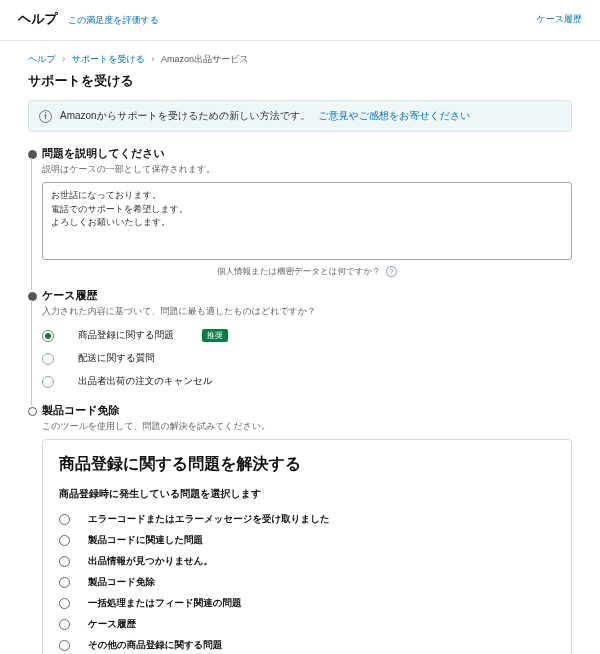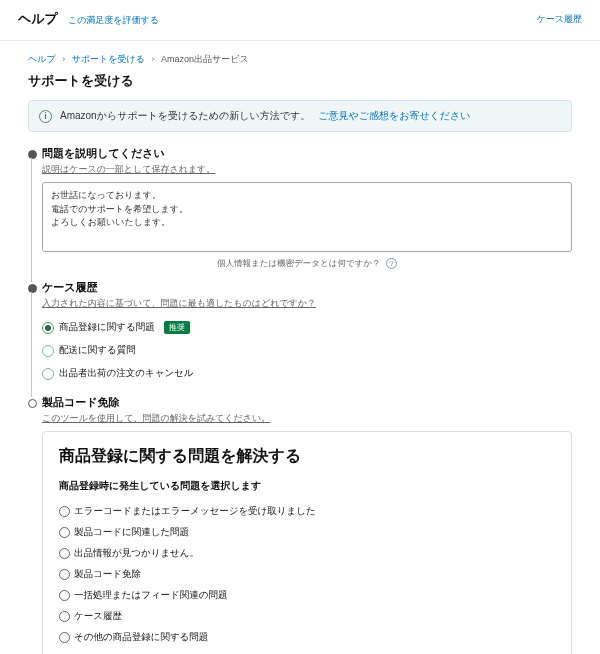--- a/index.html
+++ b/index.html
@@ -46,55 +46,55 @@
     width: 7px; height: 7px; border-radius: 50%;
     background: #fff; border: 1.5px solid #555;
   }
   .step.active::before { background: #555; }
   .step::after {
     content: ""; position: absolute; left: 3px; top: 12px; bottom: -12px;
     width: 1px; background: #c7c7c7;
   }
   .step:last-of-type::after { display: none; }
   .step-title { font-size: 11px; font-weight: 700; margin-bottom: 2px; }
-  .step-sub { font-size: 9px; color: #666; margin-bottom: 6px; text-decoration: underline; }
+  .step-sub { font-size: 9px; color: #666; margin-bottom: 6px; }
 
   textarea {
-    width: 100%; height: 70px; resize: none;
+    width: 100%; height: 78px; resize: none;
     border: 1px solid #a6a6a6; border-radius: 3px;
     padding: 6px 8px; font-size: 9px; font-family: inherit; color:#333;
     line-height:1.5;
   }
   .ta-footer { text-align: center; font-size: 8.5px; color: #666; margin-top: 4px; }
   .help-q {
     display: inline-flex; align-items: center; justify-content: center;
     width: 11px; height: 11px; border: 1px solid #89a; border-radius: 50%;
     color: #89a; font-size: 8px; margin-left: 3px; cursor: pointer;
   }
 
   
   .confirm-list { margin-top: 4px; }
-  .radio-row { display: flex; align-items: center; gap: 5px; padding: 5px 0; font-size: 9.5px; cursor:pointer; }
+  .radio-row { display: flex; align-items: center; gap: 24px; padding: 5px 0; font-size: 9.5px; cursor:pointer; }
   .radio-outer {
     width: 12px; height: 12px; border: 1.2px solid #4b8f63; border-radius: 50%;
     display: flex; align-items: center; justify-content: center; flex-shrink:0;
   }
   .radio-outer.checked::after { content:""; width:6px; height:6px; background:#2b6b44; border-radius:50%; }
   .radio-outer.unchecked { border-color:#8aa; }
   .tag { background:#067d43; color:#fff; font-size:8px; padding:1px 5px; border-radius:2px; margin-left:4px; }
 
   
   .resolve-panel {
     border: 1px solid #d9d9d9; border-radius: 4px; padding: 14px 16px 16px;
     margin-top: 6px;
   }
   .panel-title { font-size: 16px; font-weight: 700; margin-bottom: 12px; }
   .panel-sub { font-size: 10px; font-weight: 700; margin-bottom: 8px; }
 
-  .opt-row { display:flex; align-items:center; gap:4px; padding:4px 0; font-size:9.5px; cursor:pointer; }
+  .opt-row { display:flex; align-items:center; gap:18px; padding:4px 0; font-size:9.5px; cursor:pointer;font-weight:bold; }
   .opt-radio { width:11px; height:11px; border:1.2px solid #666; border-radius:50%; flex-shrink:0; }
 </style>
 </head>
 <body>
 
 <div class="page">
 
   <div class="header">
     <div class="header-left">
       <span class="help-title">ヘルプ</span>

